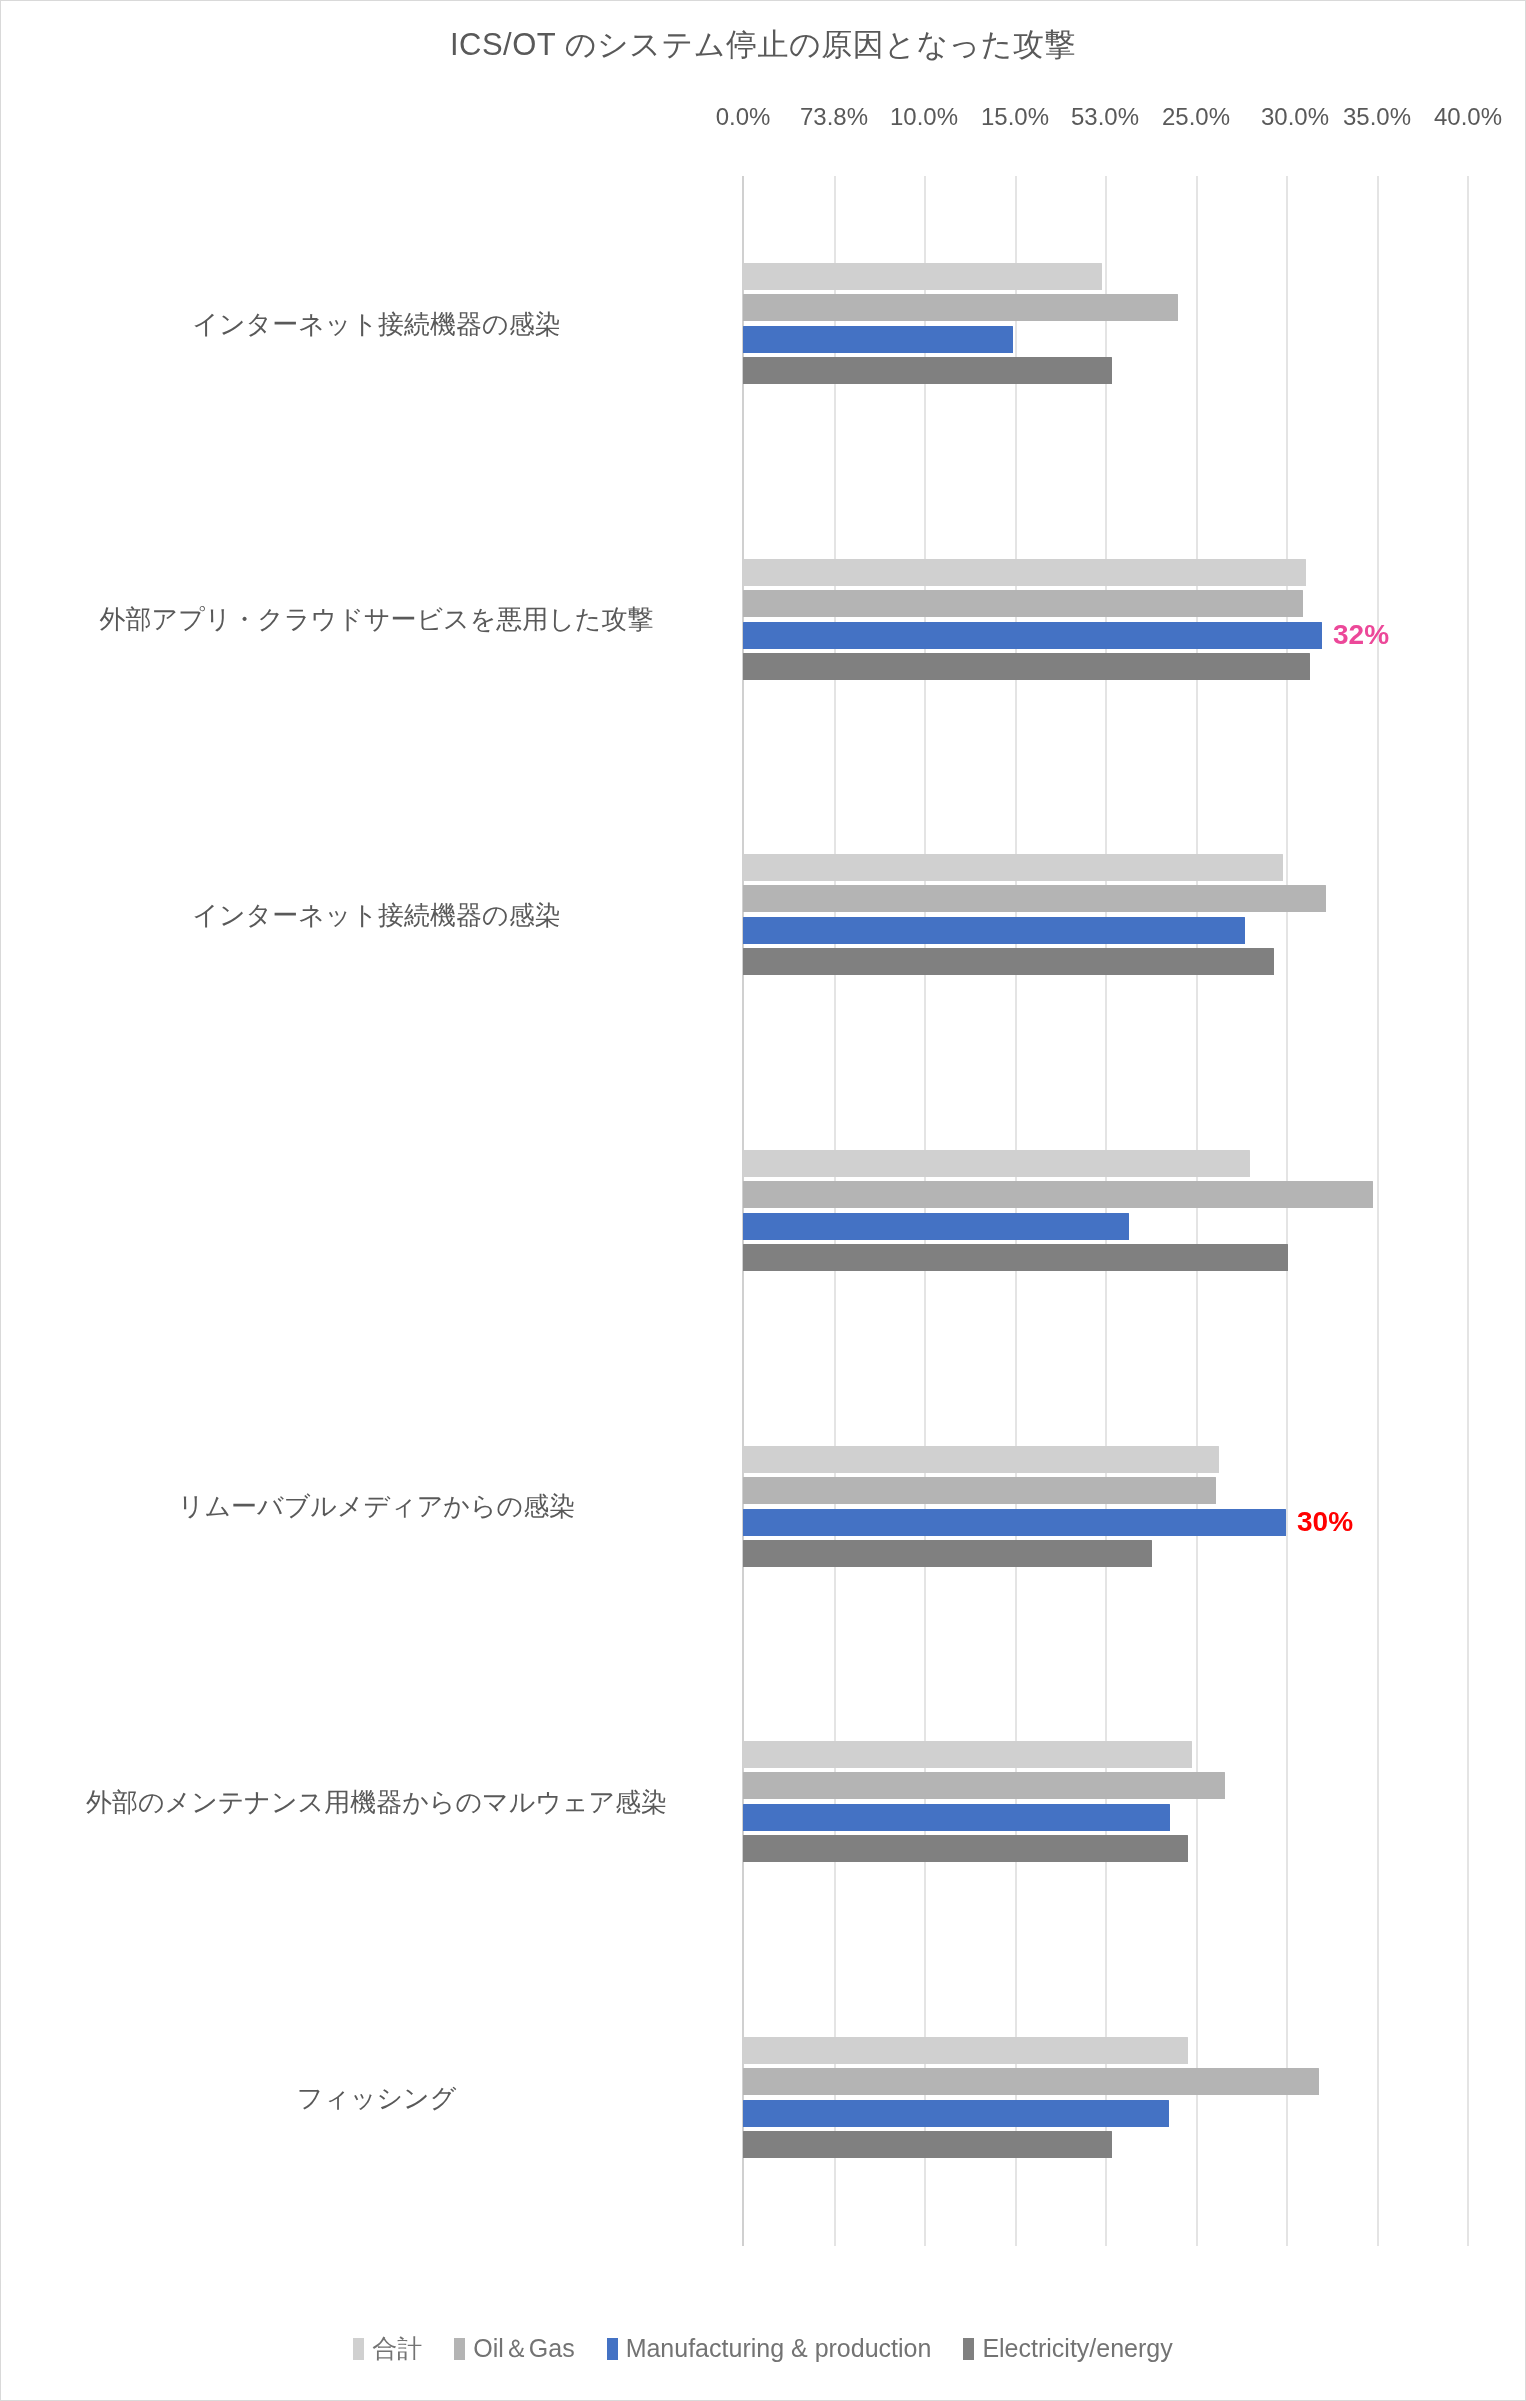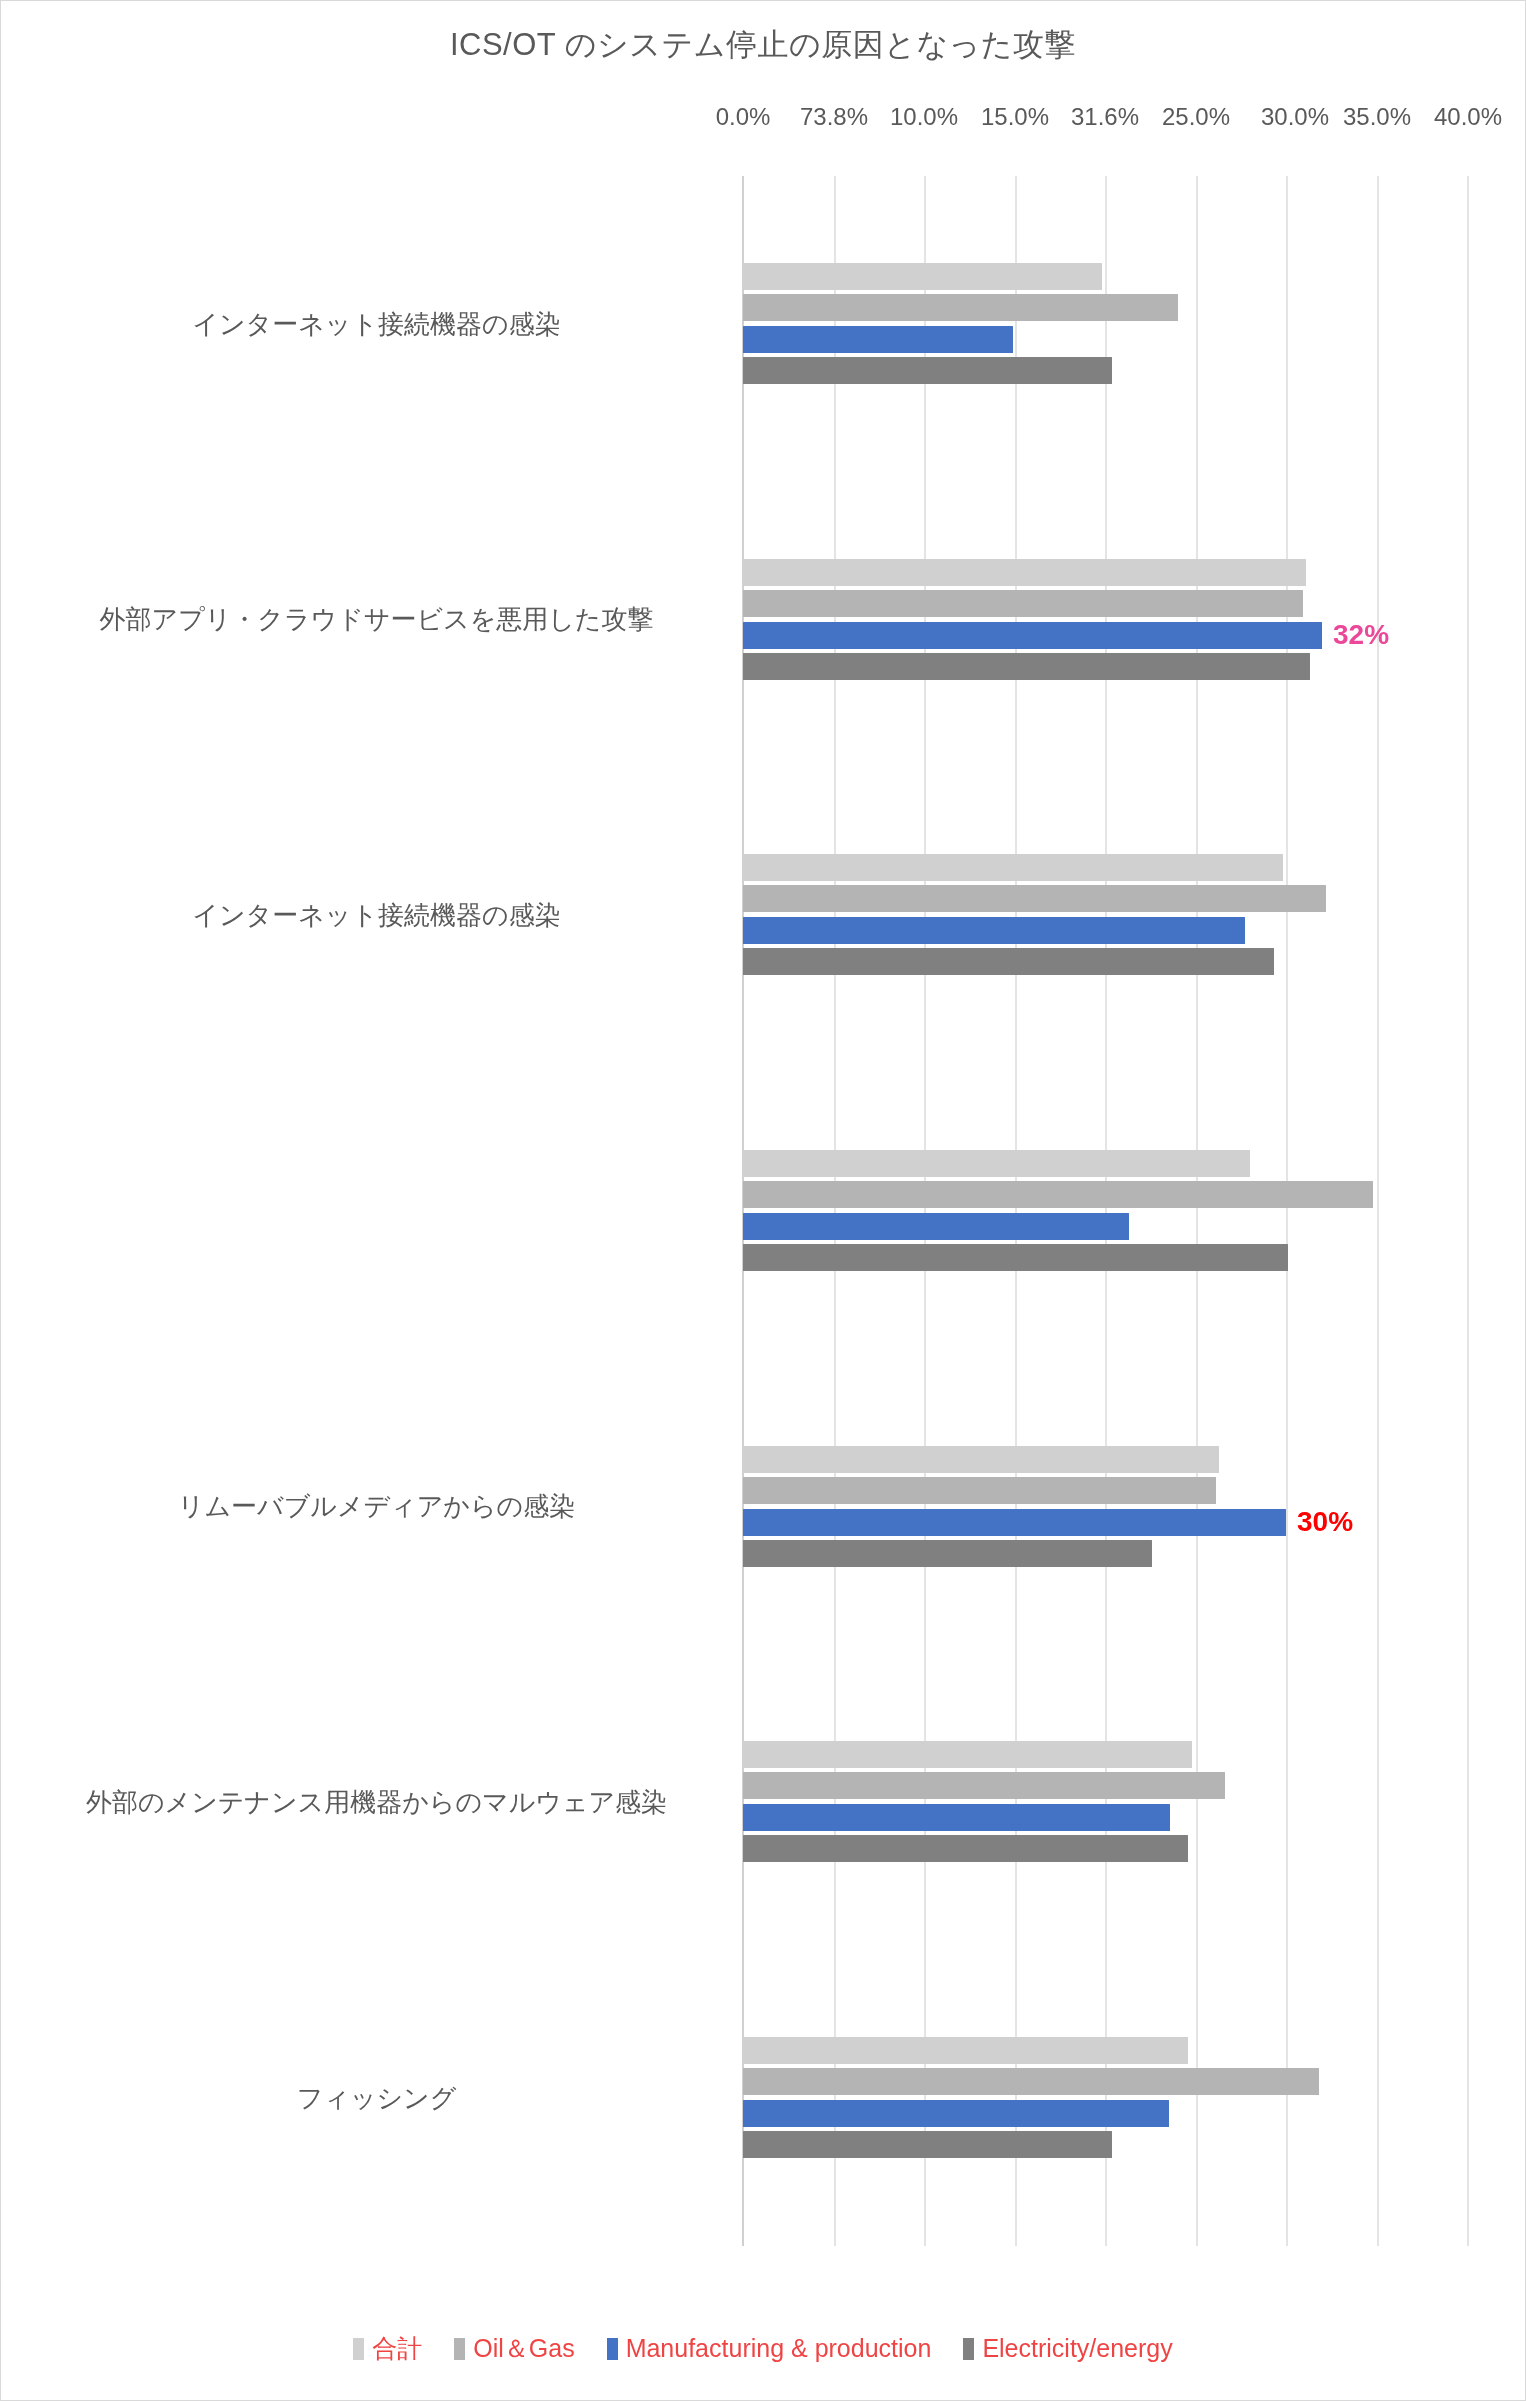--- a/index.html
+++ b/index.html
@@ -119,21 +119,21 @@
     display:flex;
     justify-content:center;
     align-items:center;
     gap:32px;
   }
   .legend-item {
     display:flex;
     align-items:center;
     gap:8px;
     font-size:25px;
-    color:#ef4444;
+    color:#737373;
     white-space:nowrap;
   }
   .legend-swatch {
     width:11px;
     height:22px;
     flex:0 0 auto;
   }
   .legend-swatch.s0 { background:#d0d0d0; }
   .legend-swatch.s1 { background:#b4b4b4; }
   .legend-swatch.s2 { background:#4472c4; }
@@ -144,21 +144,21 @@
 
 <div id="frame">
 
   <div id="chart-title">ICS/OT のシステム停止の原因となった攻撃</div>
 
   <div id="x-axis-labels">
       <div class="xtick" style="left: 742px;">0.0%</div>
       <div class="xtick" style="left: 833px;">73.8%</div>
       <div class="xtick" style="left: 923px;">10.0%</div>
       <div class="xtick" style="left: 1014px;">15.0%</div>
-      <div class="xtick" style="left: 1104px;">31.6%</div>
+      <div class="xtick" style="left: 1104px;">53.0%</div>
       <div class="xtick" style="left: 1195px;">25.0%</div>
       <div class="xtick" style="left: 1286px; margin-left: 8px;">30.0%</div>
       <div class="xtick" style="left: 1376px;">35.0%</div>
       <div class="xtick" style="left: 1467px;">40.0%</div>
     </div>
 
   <div id="value-axis"></div>
 
   <div id="plot-area">
       <div class="gridline" style="left: 91px;"></div>

